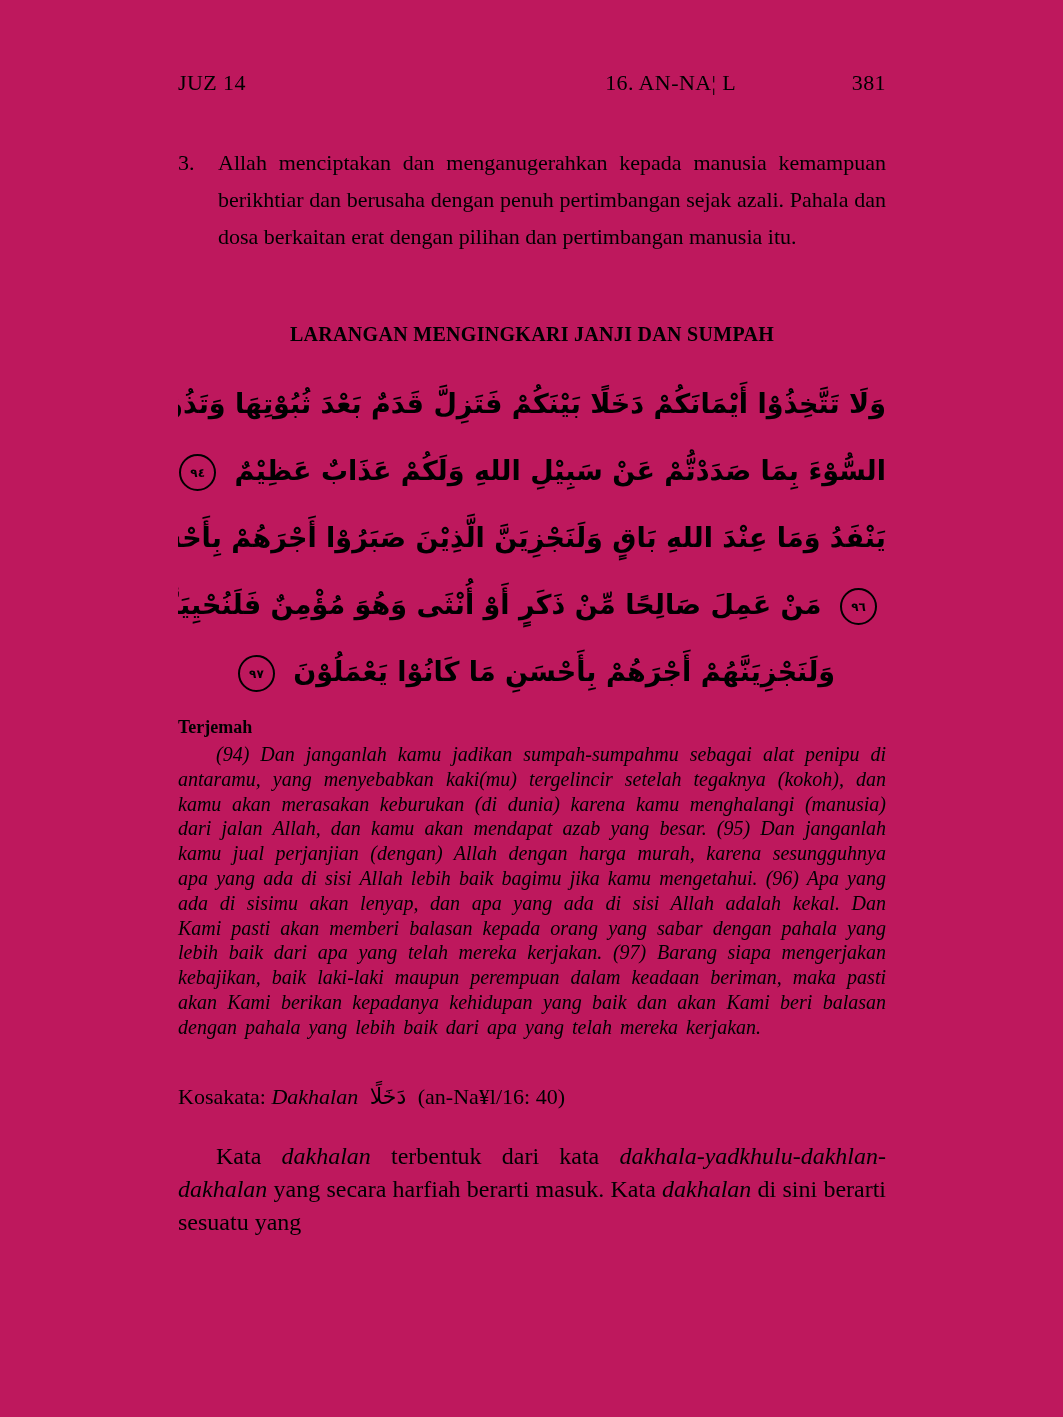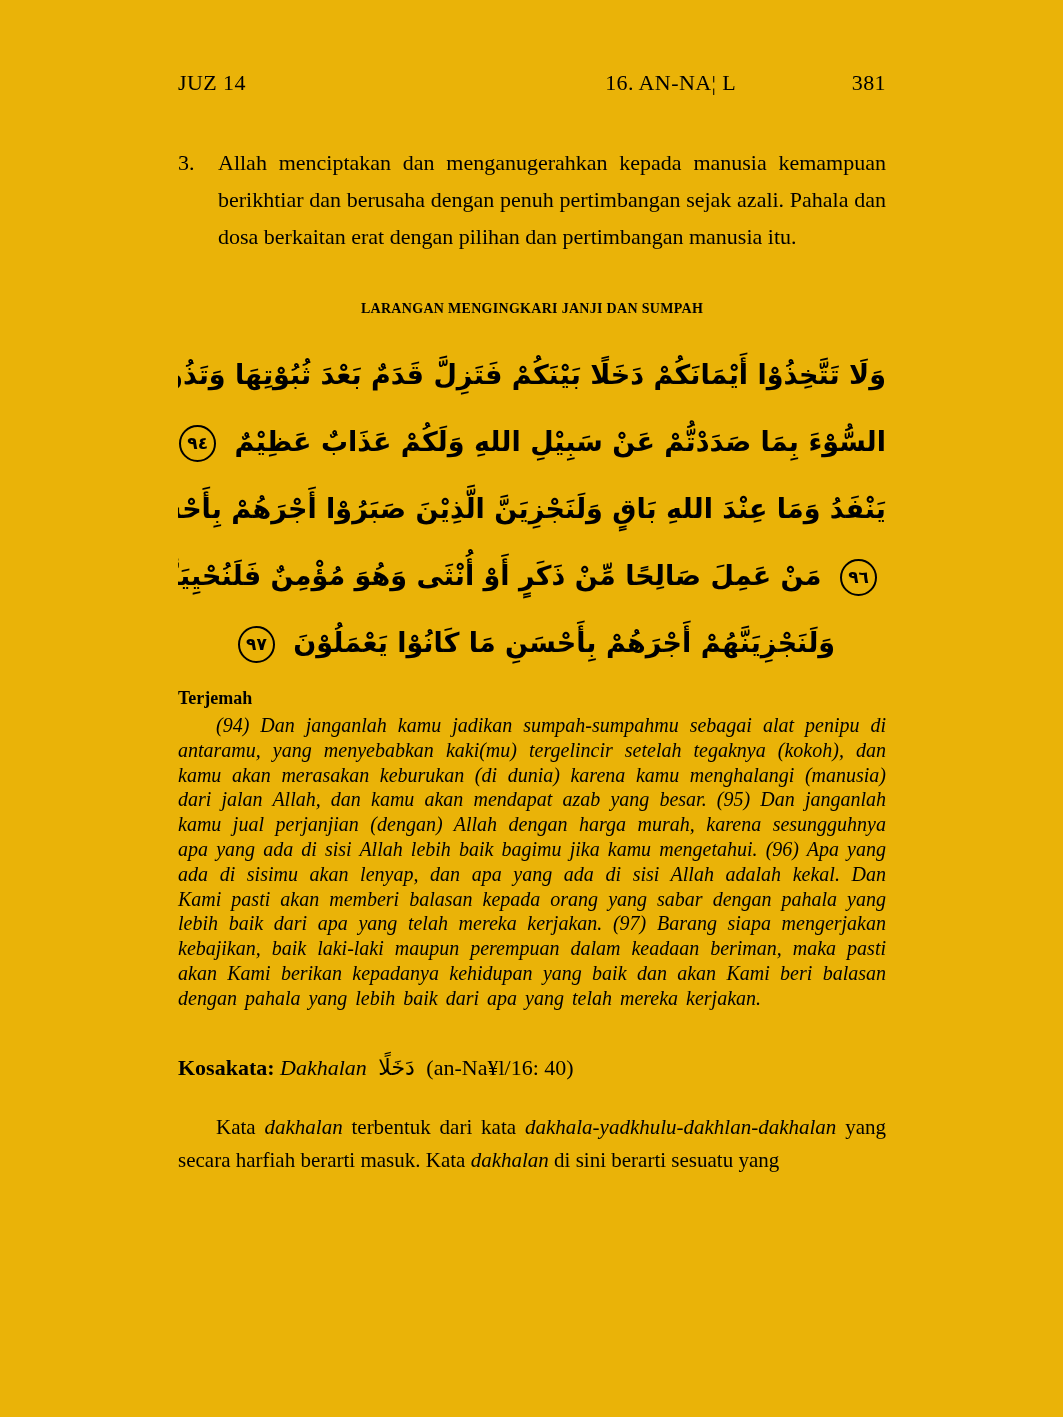--- a/index.html
+++ b/index.html
@@ -1,21 +1,21 @@
 <!DOCTYPE html>
 <html><head>
 <meta charset="utf-8">
 <style>
   * { margin: 0; padding: 0; box-sizing: border-box; }
   html, body { background: #ffffff; }
   body { width: 1063px; height: 1417px; overflow: hidden; }
 
   .page {
     width: 1063px; height: 1417px;
-    background: #eab308;
+    background: #be185d;
     color: #000000;
     font-family: "Liberation Serif", serif;
     padding: 70px 177px 0 178px;
   }
 
   
   .running-header {
     display: flex;
     align-items: baseline;
     font-size: 22px;
@@ -30,24 +30,24 @@
     display: flex;
     margin-top: 48px;
     font-size: 22px;
     line-height: 37px;
   }
   .point-number { width: 40px; flex-shrink: 0; }
   .point-text   { flex: 1; text-align: justify; }
 
   
   .section-heading {
-    margin-top: 46px;
+    margin-top: 68px;
     text-align: center;
     font-weight: bold;
-    font-size: 14px;
+    font-size: 20px;
     letter-spacing: 0.3px;
   }
 
   
   .quran-block {
     margin-top: 24px;
     direction: rtl;
     font-family: "DejaVu Sans", sans-serif;
     font-weight: bold;
     font-size: 27px;
@@ -65,21 +65,21 @@
     text-align: center;
     text-align-last: center;
   }
   .ayah-marker {
     display: inline-flex;
     align-items: center;
     justify-content: center;
     width: 37px; height: 37px;
     border: 2.5px solid #000;
     border-radius: 50%;
-    font-size: 17px;
+    font-size: 12px;
     line-height: 1;
     margin: 0 9px;
     vertical-align: middle;
   }
 
   
   .terjemah-heading {
     margin-top: 12px;
     font-weight: bold;
     font-size: 18px;
@@ -92,33 +92,33 @@
     text-align: justify;
     text-indent: 38px;
     word-spacing: 3px;
   }
 
   
   .kosakata-line {
     margin-top: 44px;
     font-size: 22px;
   }
-  .kosakata-label { font-weight: bold; }
+  .kosakata-label { font-weight: normal; }
   .kosakata-term  { font-style: italic; }
   .kosakata-arabic {
     font-family: "DejaVu Sans", sans-serif;
     font-size: 22px;
     direction: rtl;
     unicode-bidi: isolate;
     display: inline-block;
     margin: 0 6px;
   }
   .kosakata-paragraph {
     margin-top: 30px;
-    font-size: 21px;
+    font-size: 24px;
     line-height: 33px;
     text-align: justify;
     text-indent: 38px;
   }
   .kosakata-paragraph em { font-style: italic; }
 </style>
 </head>
 <body>
 
 <div class="page">

